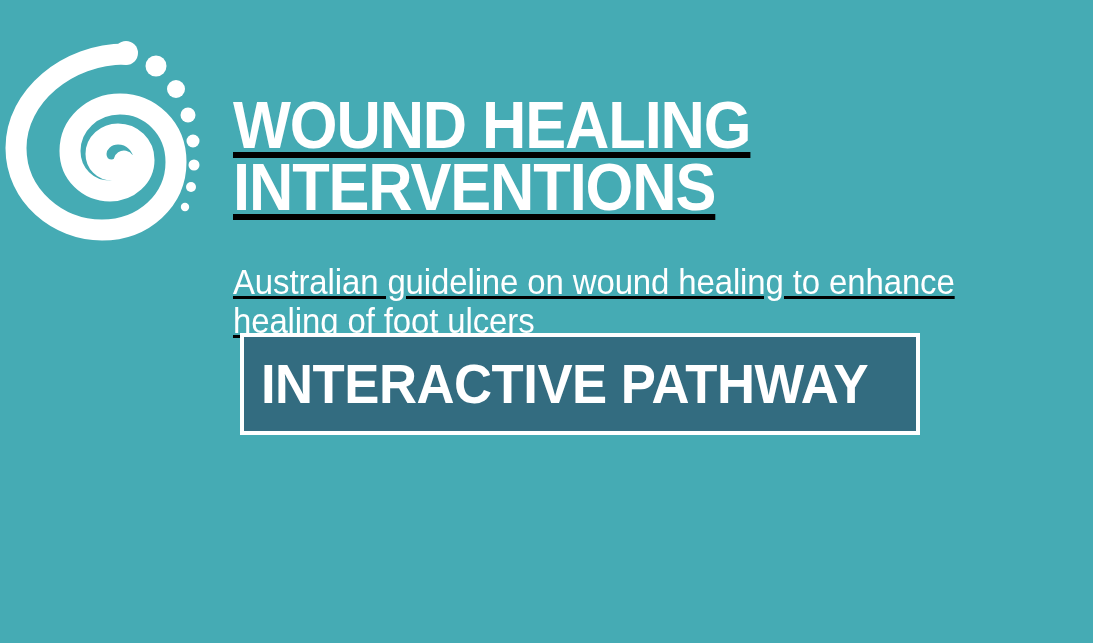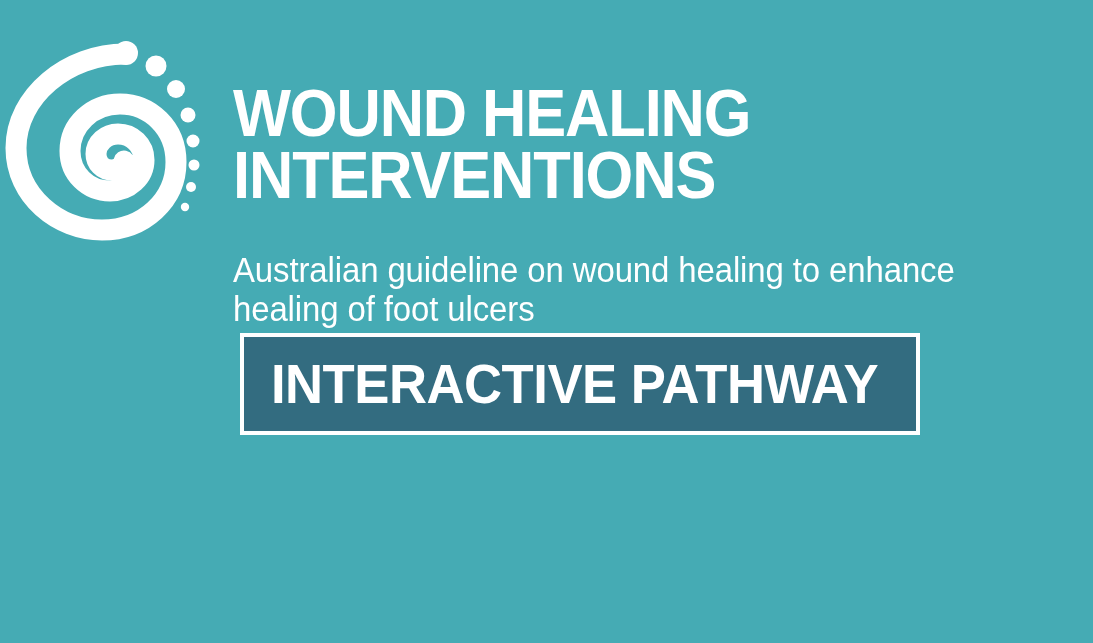--- a/index.html
+++ b/index.html
@@ -34,22 +34,23 @@
     display: block;
     width: 196px;
     height: 200px;
     overflow: visible;
   }
 
   
   #header-text {
     position: absolute;
     left: 233px;
-    top: 38px;
+    top: 50px;
     width: 840px;
+    text-decoration: underline;
   }
 
   #title-block {
     color: #ffffff;
     font-family: "Liberation Sans Narrow", "Liberation Sans", sans-serif;
     font-weight: 700;
     font-size: 66px;
     line-height: 62px;
     letter-spacing: -1.2px;
     transform: scaleX(0.93);
@@ -81,21 +82,21 @@
     top: 333px;
     width: 680px;
     height: 102px;
     box-sizing: border-box;
     background: #336c80;
     border: 4px solid #ffffff;
     display: flex;
     align-items: center;
     justify-content: flex-start;
     cursor: pointer;
-    padding: 10px;
+    padding: 0;
     outline: none;
   }
   #pathway-button-label {
     display: block;
     color: #ffffff;
     font-family: "Liberation Sans Narrow", "Liberation Sans", sans-serif;
     font-weight: 700;
     font-size: 56px;
     line-height: 56px;
     letter-spacing: -0.5px;

